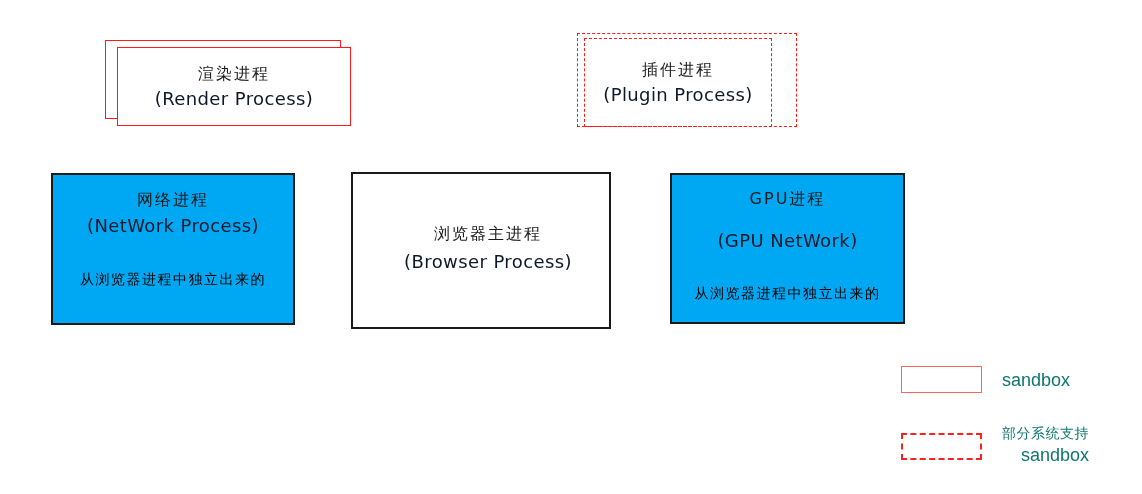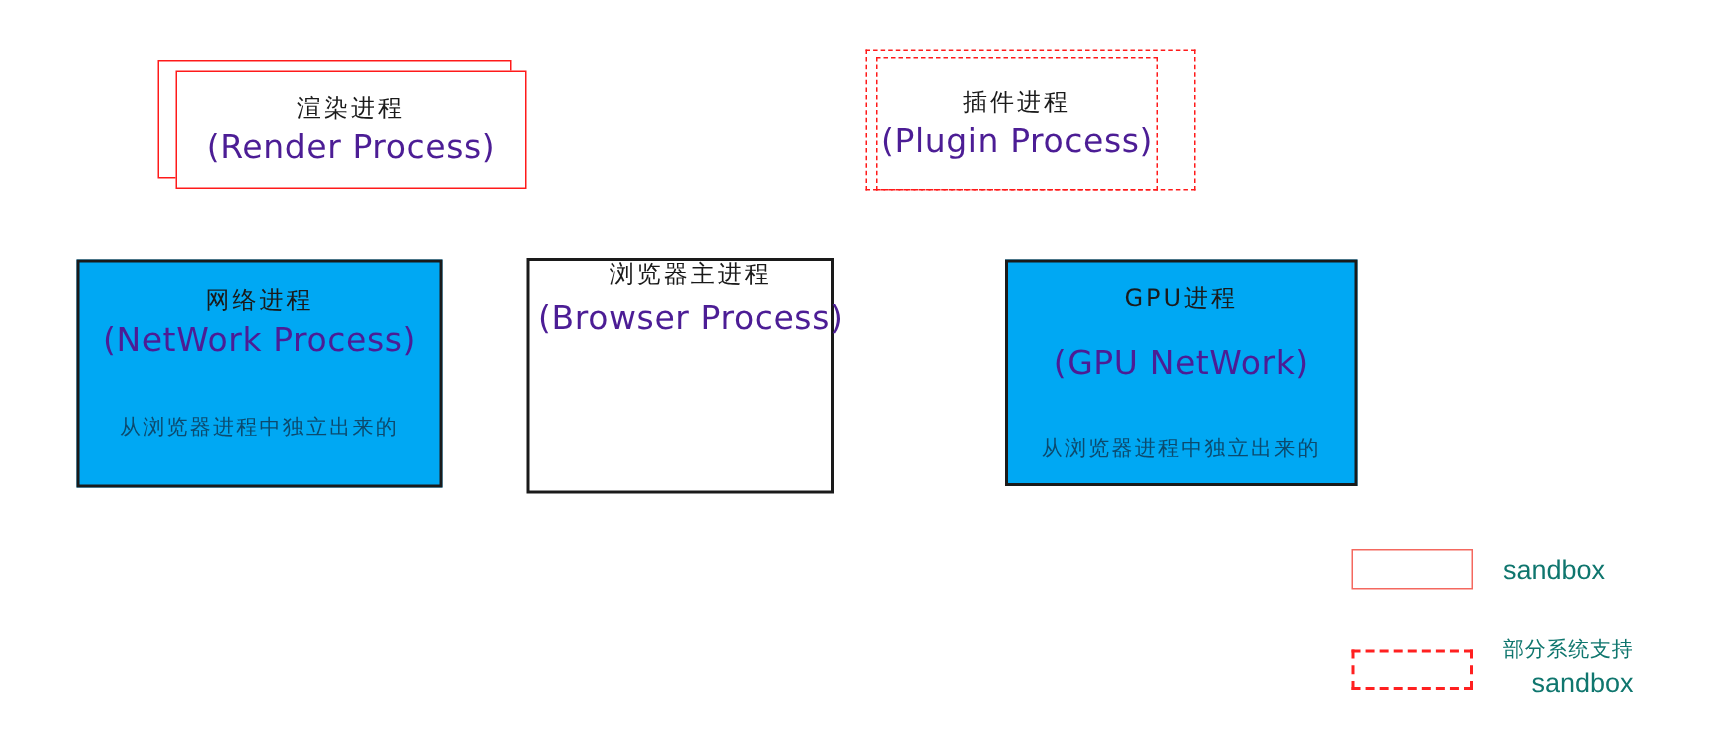--- a/index.html
+++ b/index.html
@@ -38,32 +38,32 @@
     font-family: "DejaVu Sans", sans-serif;
     font-size: 16px;
     letter-spacing: 2px;
     color: #1a1a1a;
     white-space: nowrap;
     line-height: 1.15;
   }
 
   .node-sub {
     font-family: "DejaVu Sans", sans-serif;
-    font-size: 22px;
+    font-size: 18px;
     letter-spacing: 0.4px;
-    color: #4c1d95;
+    color: #0f172a;
     white-space: nowrap;
     line-height: 1.2;
   }
 
   .node-note {
     font-family: Liberation Mono, monospace;
     font-size: 14px;
     letter-spacing: 1.5px;
-    color: #0c4a6e;
+    color: #000000;
     white-space: nowrap;
   }
 
   
   #render-back {
     left: 105px;
     top: 40px;
     width: 236px;
     height: 79px;
     border: 1.6px solid #ff1a1a;
@@ -115,25 +115,25 @@
     border: 2.2px solid #1a1a1a;
     background: #00a8f3;
     padding-top: 16px;
   }
   #network-process .node-title { margin-bottom: 6px; }
   #network-process .node-note  { margin-top: 34px; }
 
   #browser-process {
     left: 351px;
     top: 172px;
-    width: 205px;
+    width: 260px;
     height: 157px;
     border: 2.2px solid #1a1a1a;
     background: #ffffff;
-    justify-content: flex-start;
+    justify-content: center;
     padding-bottom: 4px;
     padding-left: 14px;
   }
   #browser-process .node-title { margin-bottom: 8px; }
 
   #gpu-process {
     left: 670px;
     top: 173px;
     width: 235px;
     height: 151px;

